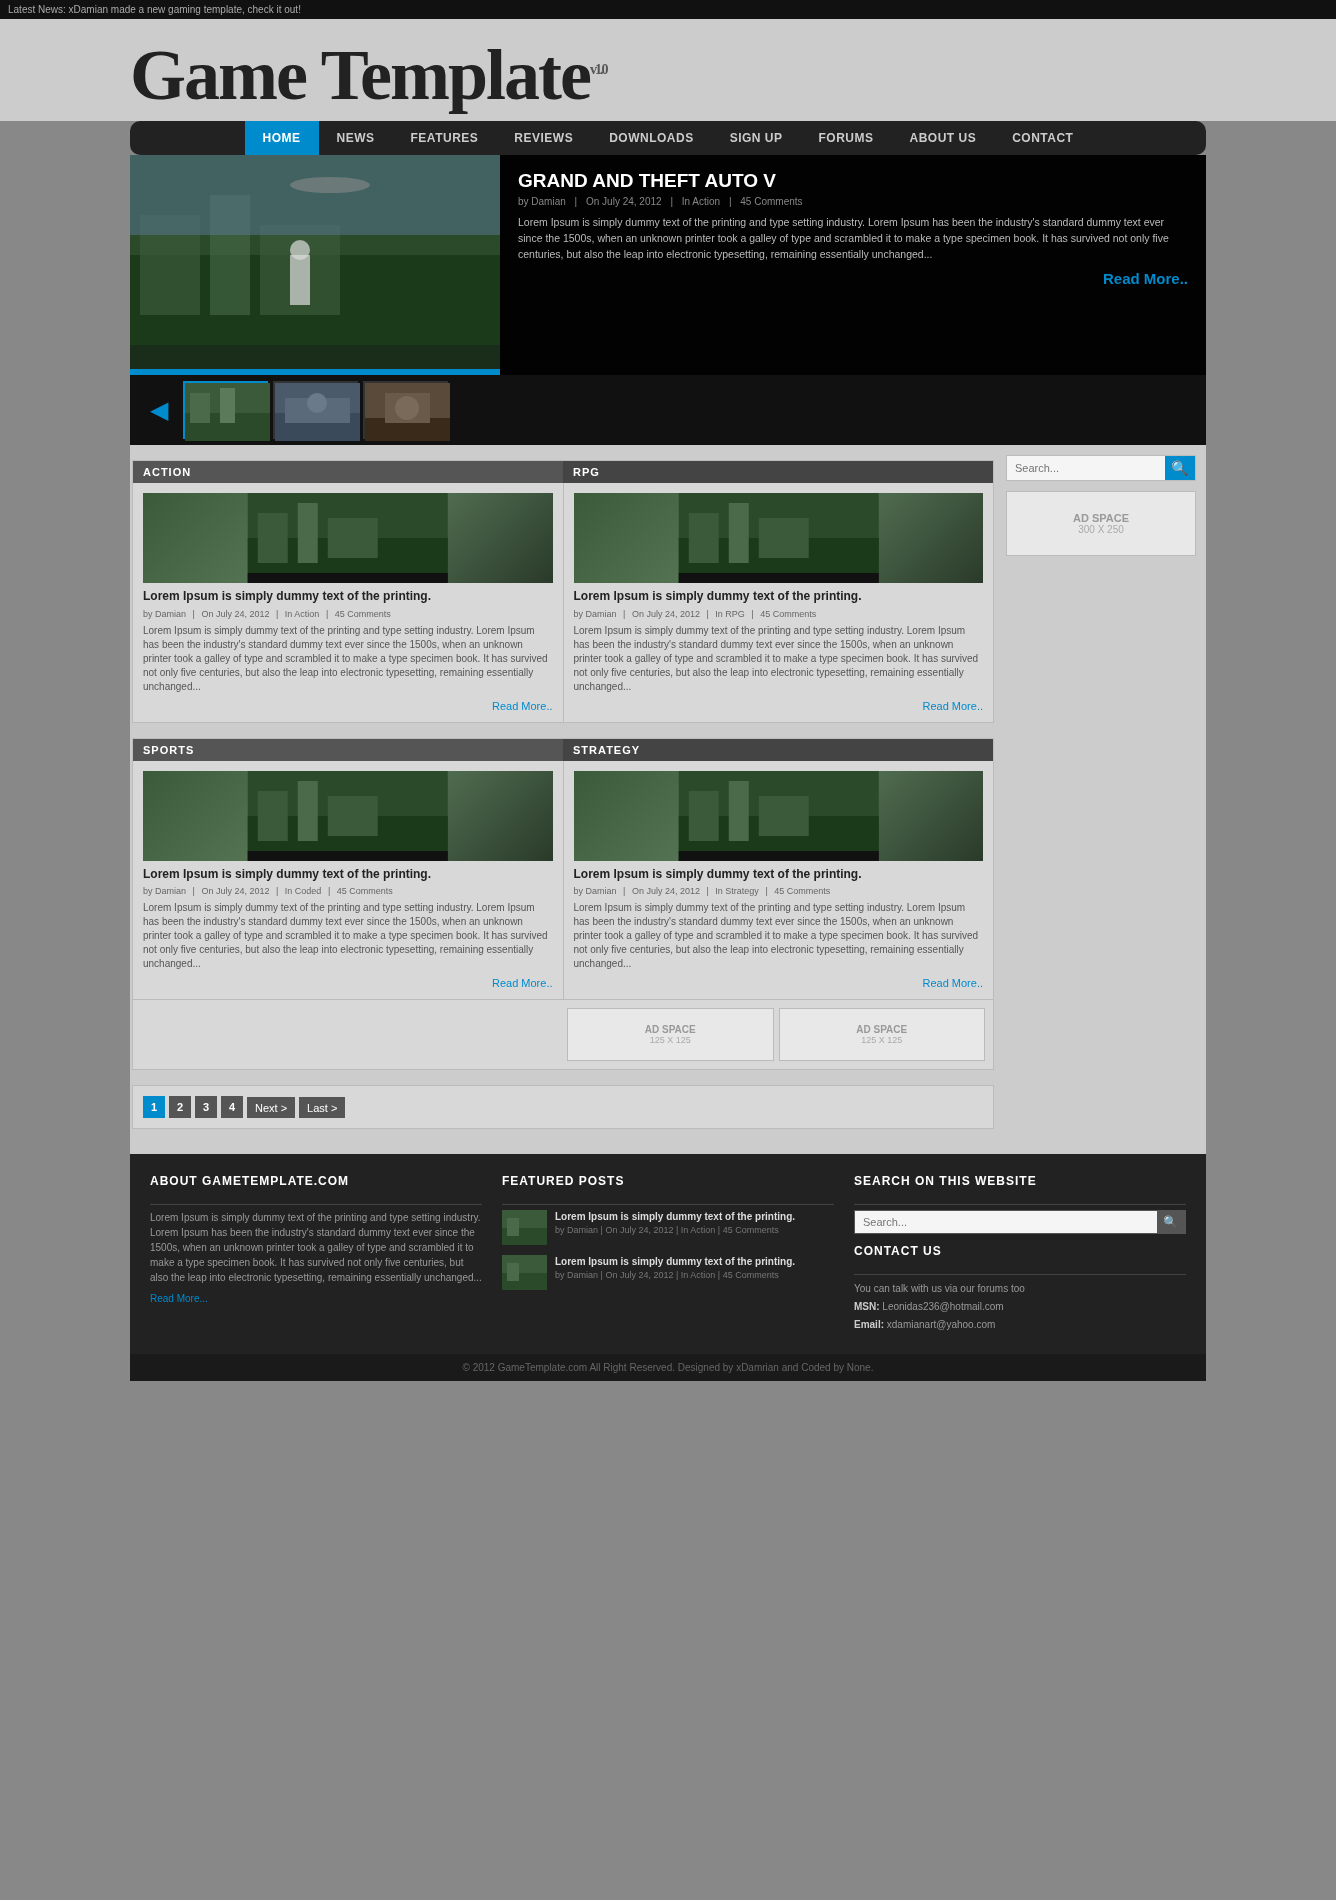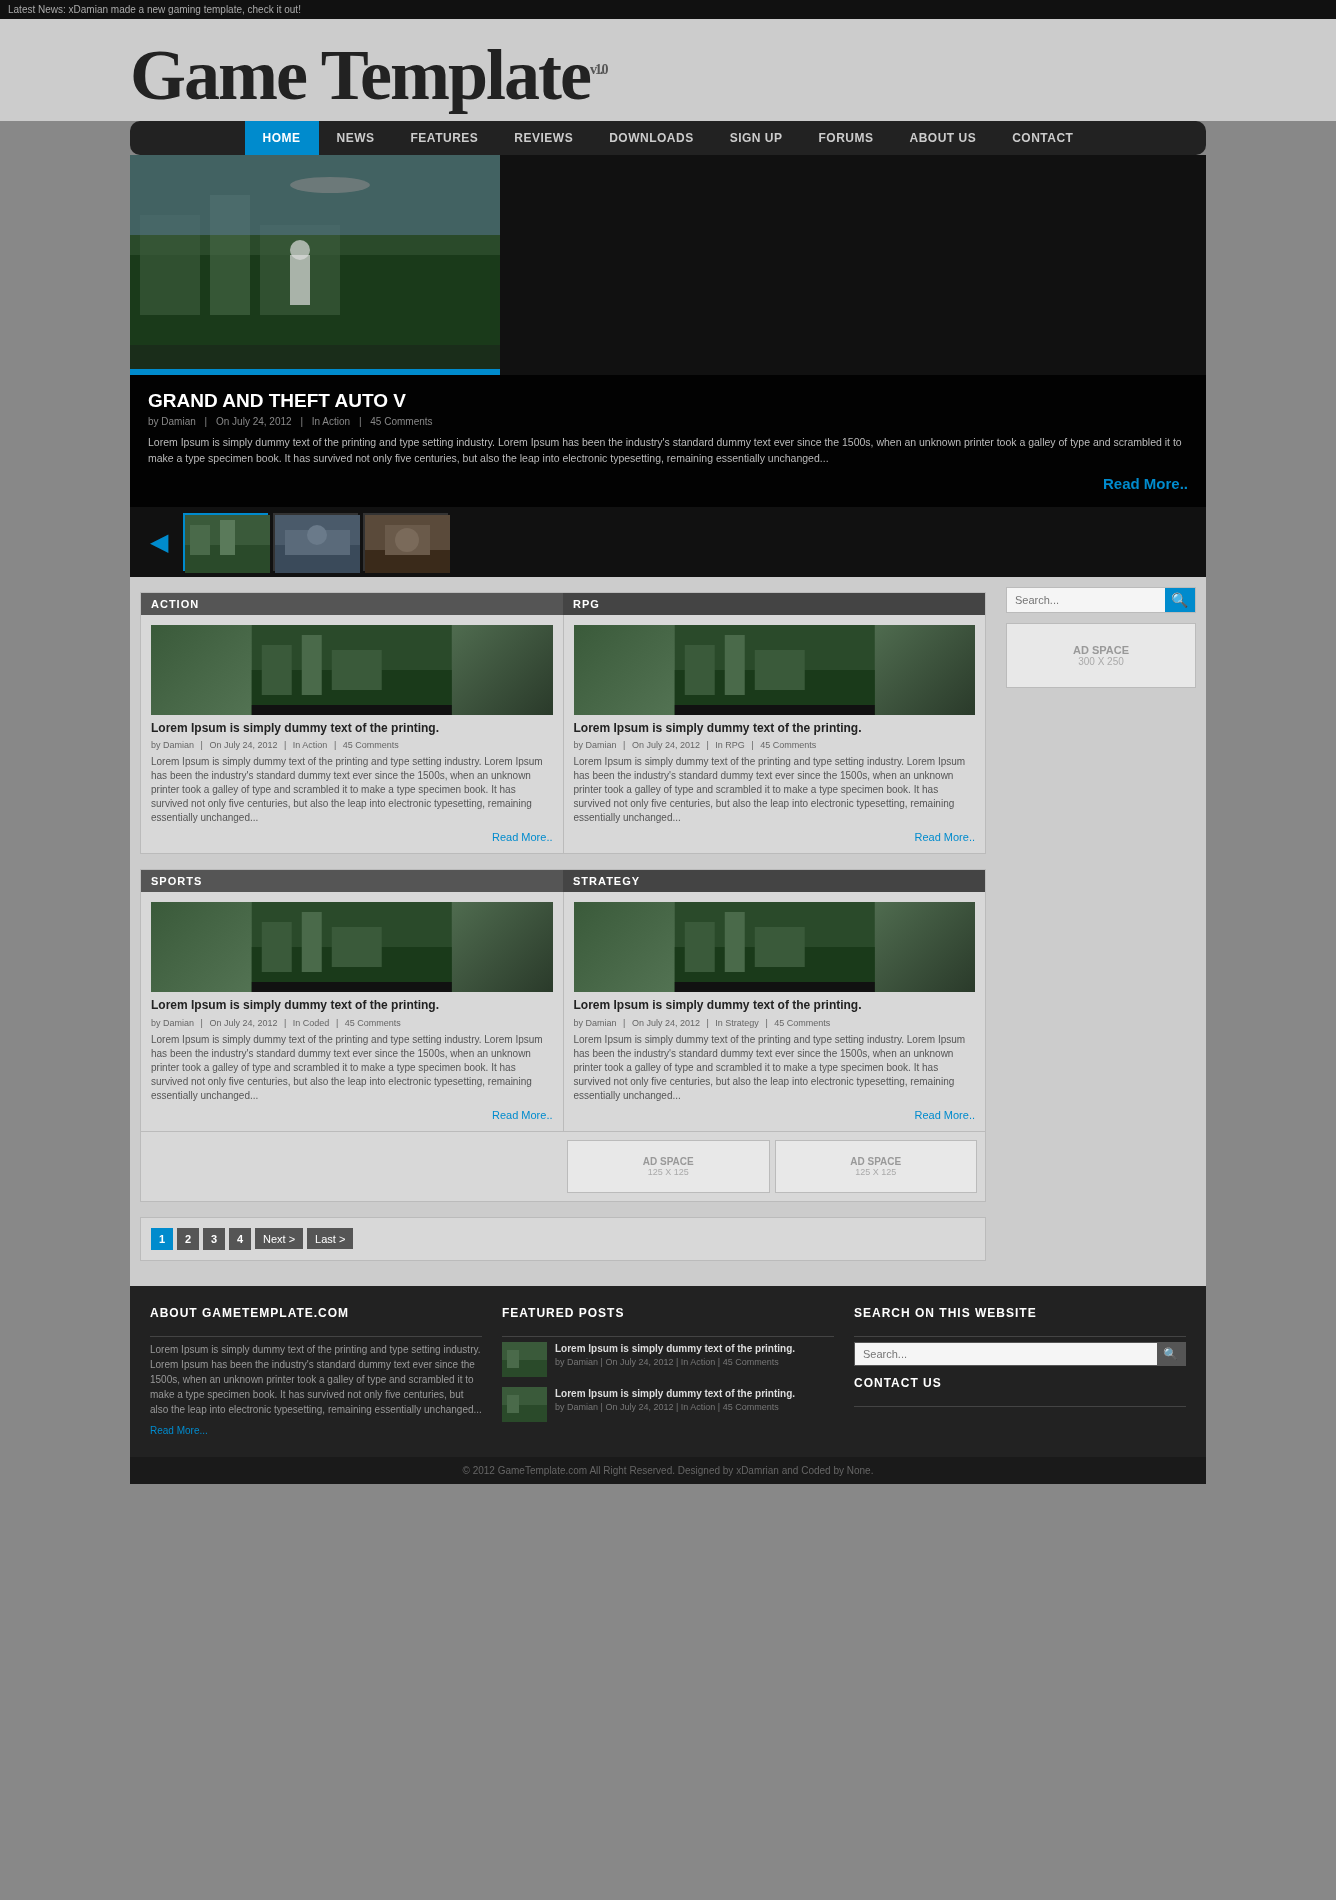--- a/index.html
+++ b/index.html
@@ -57,21 +57,21 @@
 
     
     #content-area {
       display: flex;
       margin: 0 130px;
       background: #ccc;
       gap: 0;
     }
     #posts-area {
       flex: 1;
-      padding: 15px 10px;
+      padding: 15px 2px;
     }
     #sidebar {
       width: 210px;
       padding: 10px;
       flex-shrink: 0;
     }
     .post-col {
       flex: 1;
       padding: 10px;
       border-right: 1px solid #bbb;
@@ -316,21 +316,20 @@
       color: #666;
       text-align: center;
     }
     .hero-outer {
       background: #111;
       position: relative;
     }
     .hero-inner {
       display: flex;
       min-height: 220px;
-      flex-direction: column;
     }
     .hero-left {
       width: 370px;
       position: relative;
       flex-shrink: 0;
     }
     .hero-left-img {
       width: 100%;
       height: 220px;
       background: linear-gradient(180deg, #2a4a2a 0%, #3a6a3a 25%, #5a8a5a 50%, #4a7a4a 75%, #2a4a2a 100%);
@@ -711,19 +710,24 @@
     </div>
   </div>
 
   <div class="footer-col">
     <h4>SEARCH ON THIS WEBSITE</h4>
     <div class="footer-search">
       <input type="text" style="flex: 1 1 0%; border: none; padding: 5px 8px; font-size: 11px; background: rgb(245, 245, 245); color: rgb(153, 153, 153); outline: none;" placeholder="Search...">
       <button style="background:#555;border:none;color:#fff;width:28px;cursor:pointer;font-size:12px;">🔍</button>
     </div>
     <h4 style="margin-top:10px;">CONTACT US</h4>
+    <div class="contact-info">
+      <div>You can talk with us via our forums too</div>
+      <div><strong>MSN:</strong> <span>Leonidas236@hotmail.com</span></div>
+      <div><strong>Email:</strong> <span>xdamianart@yahoo.com</span></div>
+    </div>
   </div>
 
 </div>
 
 <div id="bottom-footer">
   <span>© 2012  GameTemplate.com All Right Reserved. Designed by xDamrian and Coded by None.</span>
 </div>
 
 </body></html>

